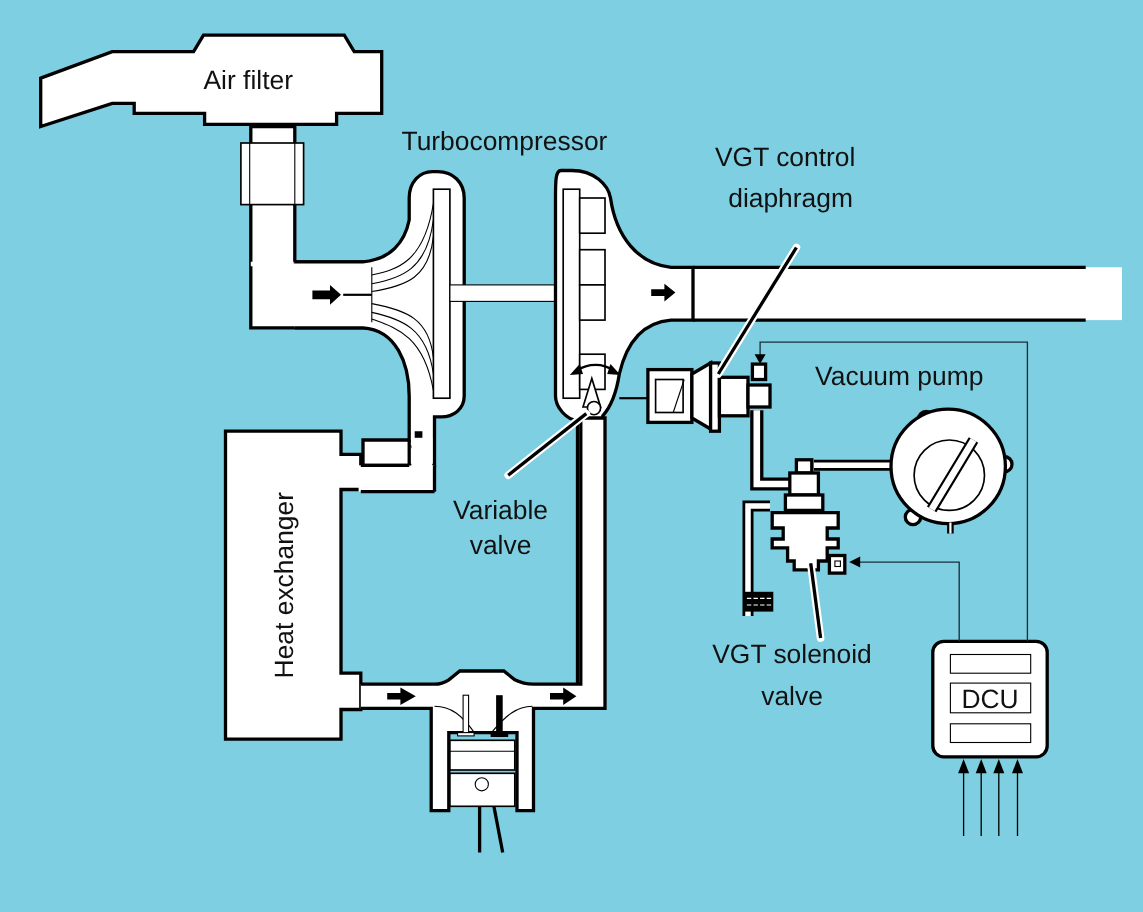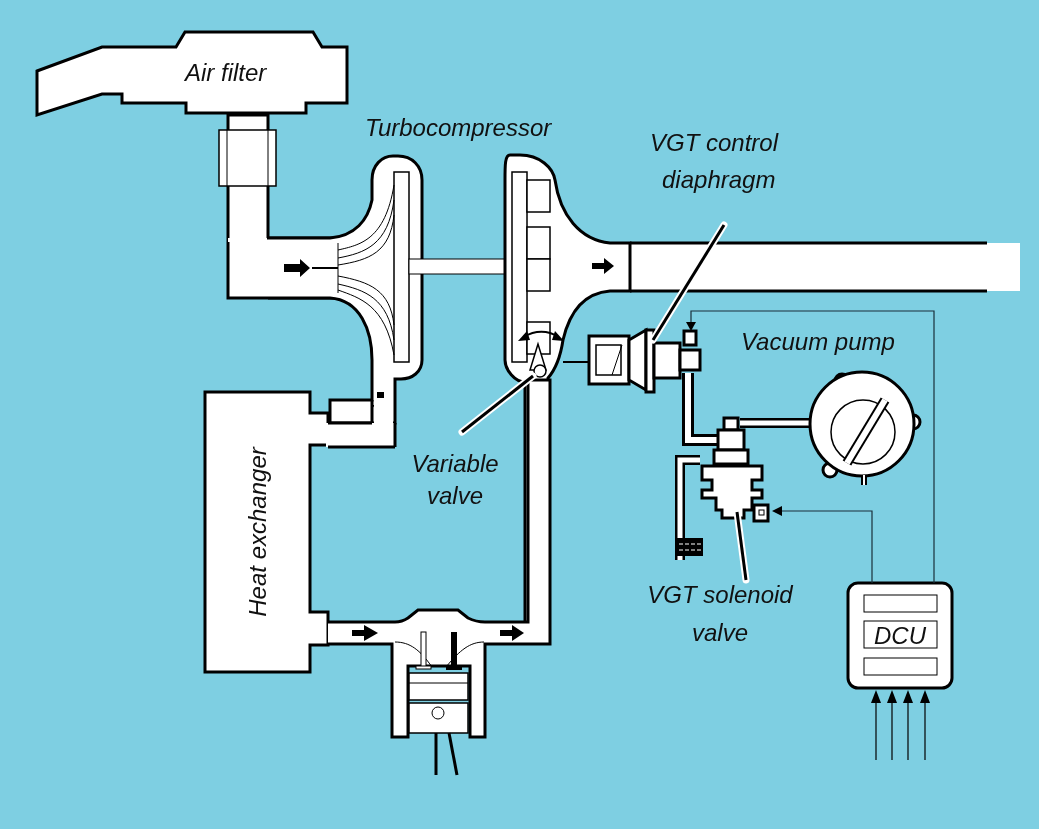--- a/index.html
+++ b/index.html
@@ -1,16 +1,16 @@
 <!DOCTYPE html>
 <html><head>
 <meta charset="utf-8">
 <style>
   html, body { margin: 0; padding: 0; background: #7ECFE2; }
-  #stage { position: relative; width: 1039px; height: 829px; background: #7ECFE2; overflow: hidden; font-style: italic; }
+  #stage { position: relative; width: 1039px; height: 829px; background: #7ECFE2; overflow: hidden; }
   svg { position: absolute; left: 0; top: 0; }
   .lbl { font-family: "Liberation Sans", sans-serif; font-size: 24px; fill: #111; }
   .dcu { font-family: "Liberation Sans", sans-serif; font-size: 24px; fill: #111; }
   .w { fill: #fff; stroke: #000; stroke-width: 3; stroke-linejoin: miter; }
   .wt { fill: #fff; stroke: #000; stroke-width: 1.5; }
   .thin { fill: none; stroke: #000; stroke-width: 1; }
   .sig { fill: none; stroke: #1a2f3a; stroke-width: 1.2; }
   .lead { stroke: #000; stroke-width: 3; }
   .leadw { stroke: #fff; stroke-width: 7; stroke-linecap: round; }
 </style>

